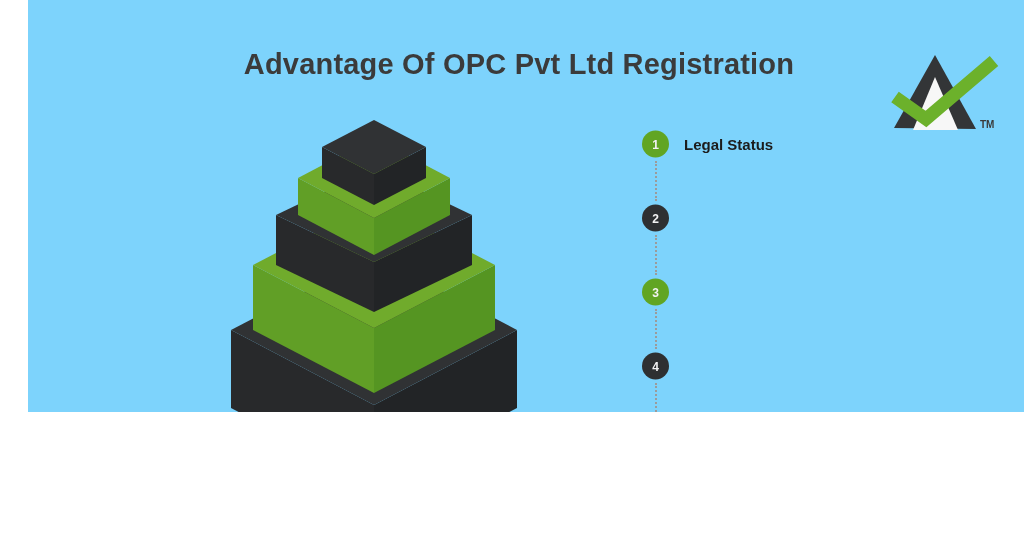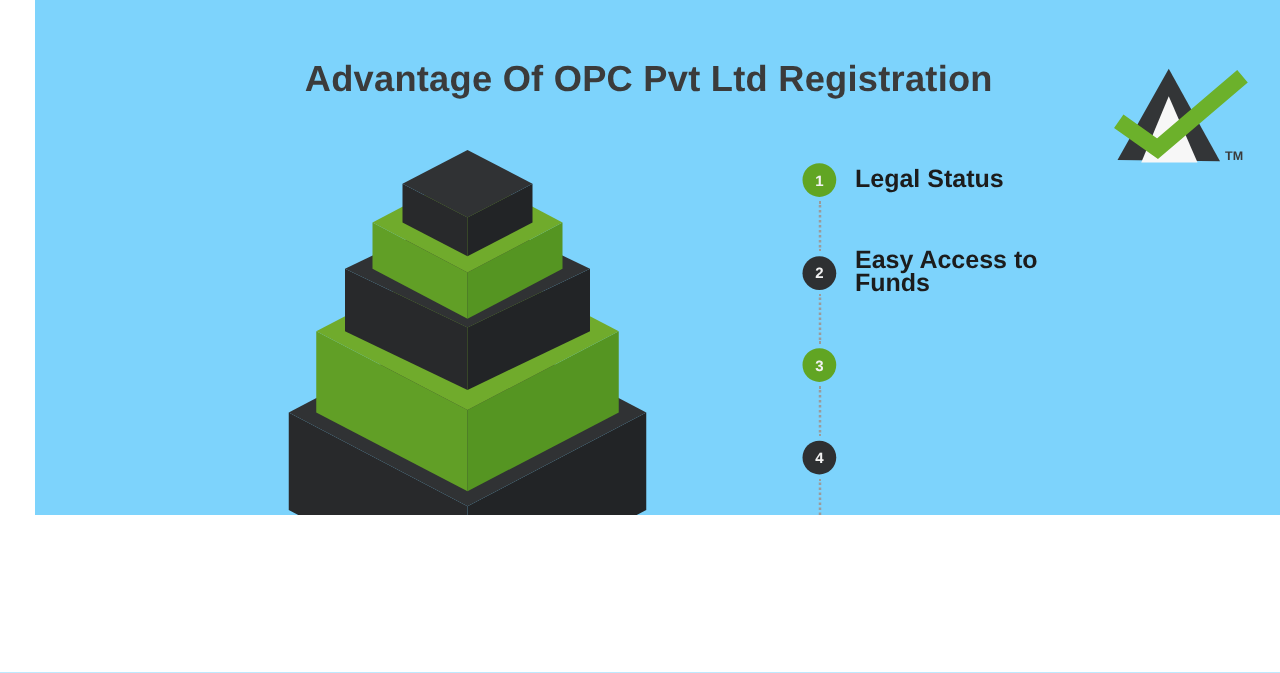--- a/index.html
+++ b/index.html
@@ -38,21 +38,21 @@
   }
   .badge{
     width:27px;height:27px;border-radius:50%;
     flex:0 0 27px;
     display:flex;align-items:center;justify-content:center;
     font-size:12px;font-weight:bold;color:#f2f2f2;
   }
   .badge.green{background:#61a523;}
   .badge.dark{background:#2e3032;}
   .adv-label{
-    font-size:20px;line-height:19px;font-weight:bold;
+    font-size:15px;line-height:19px;font-weight:bold;
     color:#1c1c1c;white-space:pre-line;width:185px;
   }
   .connector{
     position:absolute;left:627px;width:0;height:40px;
     border-left:2px dotted #9b9b9b;
   }
   .c1{top:161px}.c2{top:235px}.c3{top:309px}.c4{top:383px}
 </style>
 </head>
 <body>
@@ -106,21 +106,20 @@
     </div>
     <div class="adv-label">Legal Status</div>
   </div>
 
   <div class="connector c1"></div>
 
   <div class="adv-item" style="top:218px">
     <div class="badge dark">
       <span>2</span>
     </div>
-    <div class="adv-label">Easy Access to Funds</div>
   </div>
 
   <div class="connector c2"></div>
 
   <div class="adv-item" style="top:292px">
     <div class="badge green">
       <span>3</span>
     </div>
   </div>
 

